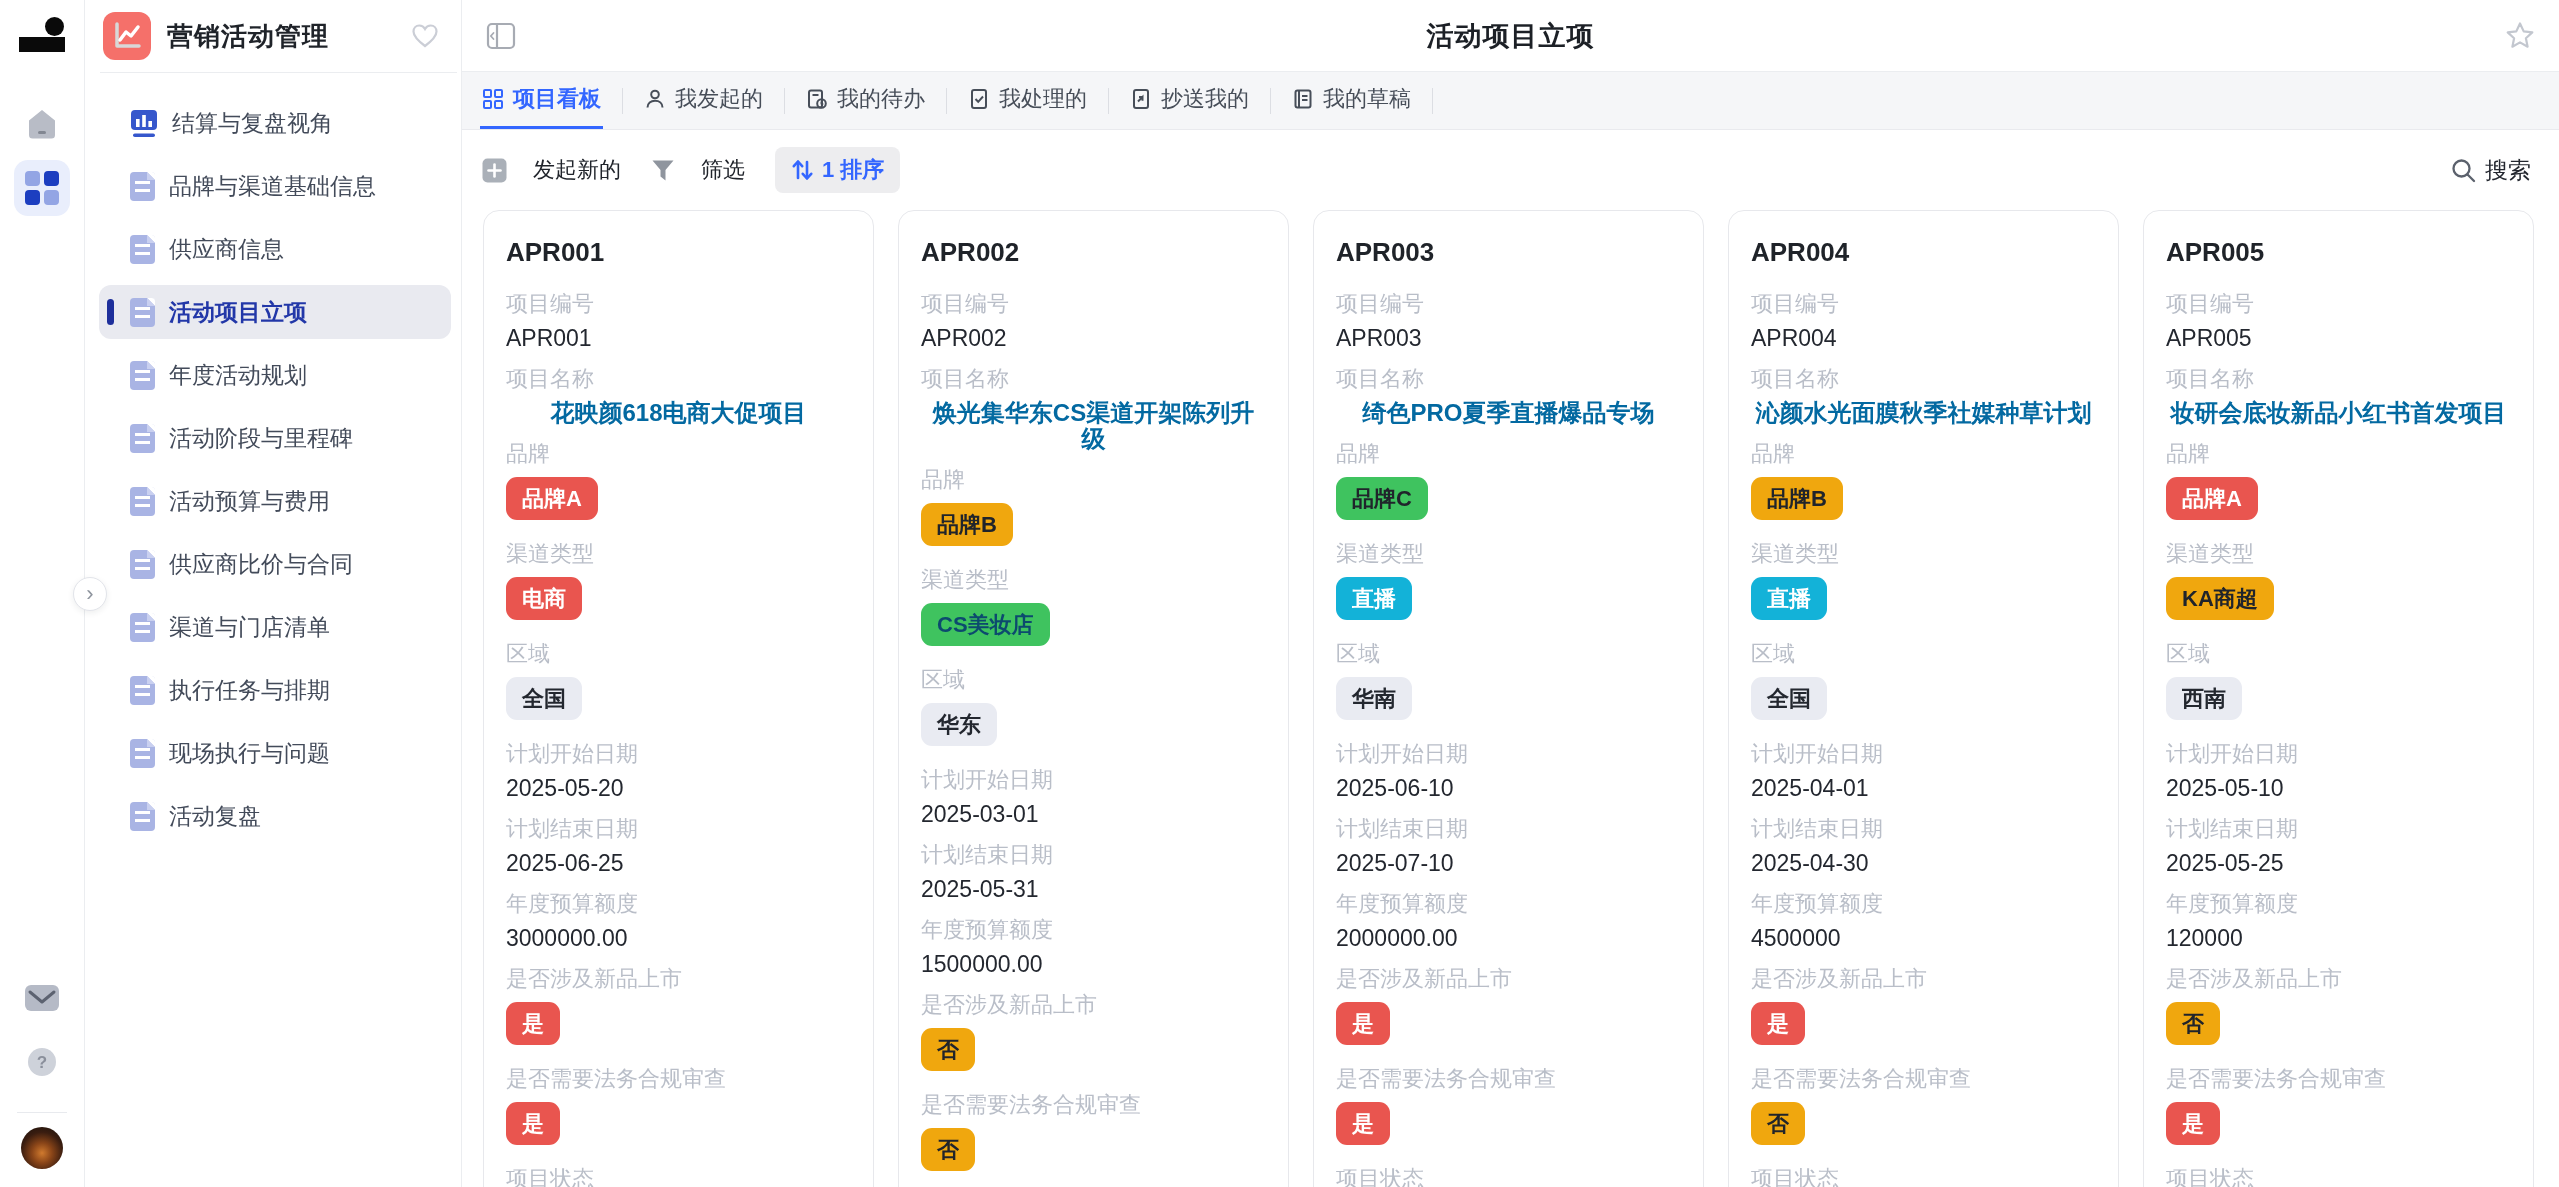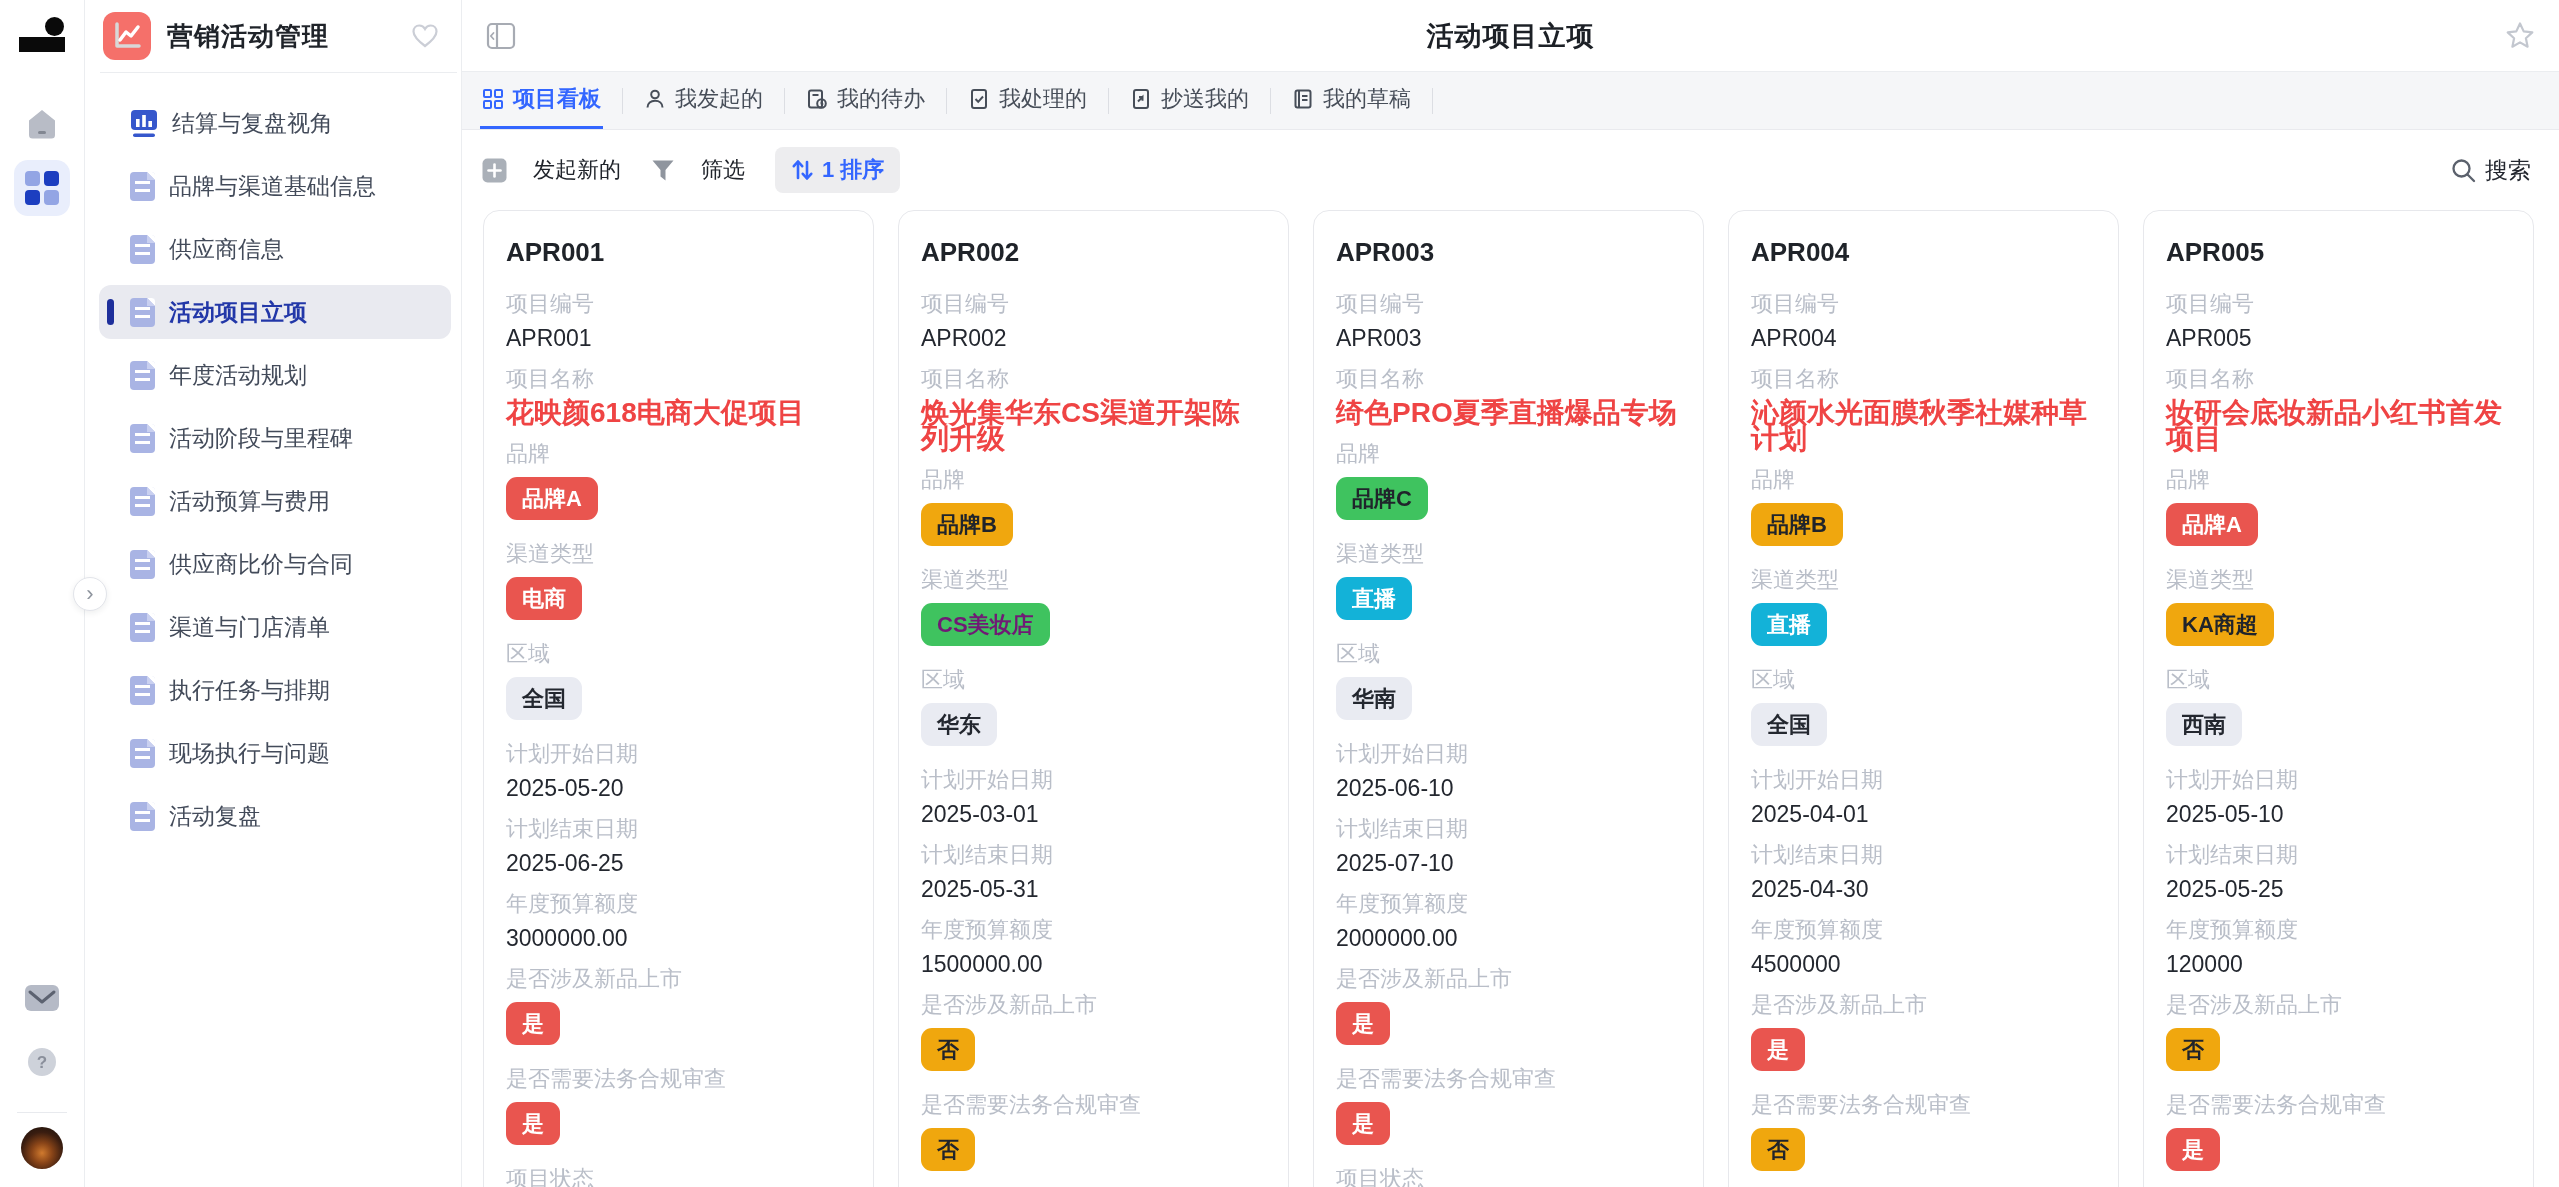--- a/index.html
+++ b/index.html
@@ -63,21 +63,21 @@
   .search-btn { display: flex; align-items: center; gap: 9px; background: none; border: none; font-size: 23px; color: #23272f; font-family: inherit; cursor: pointer; }
 
   
   .board { flex: 1; padding: 0 0 0 21px; display: flex; gap: 24px; overflow: hidden; background: #fff; }
   .card { width: 391px; flex: 0 0 391px; height: 1200px; border: 1px solid #e7e8ec; border-radius: 16px; padding: 24px 22px 0; background: #fff; cursor: pointer; }
   .card-title { font-size: 26px; font-weight: bold; color: #1f2329; margin: 2px 0 24px; }
   .field { margin-bottom: 16px; }
   .field.badge-field { margin-bottom: 22px; }
   .f-label { font-size: 22px; line-height: 24px; color: #b9bec8; margin-bottom: 9px; }
   .f-value { font-size: 23px; line-height: 26px; color: #23272f; }
-  .f-value.bold { font-size: 28px; font-weight: bold; color: #ef4444; }
+  .f-value.bold { font-size: 24px; font-weight: bold; color: #0369a1; text-align: center; }
   .badge { display: inline-block; margin-top: 2px; height: 43px; line-height: 43px; padding: 0 16px; border-radius: 11px; font-size: 22px; font-weight: bold; }
 
   svg { display: block; }
 </style>
 </head>
 <body>
 
 <div class="app">
 
   <nav class="rail">
@@ -374,21 +374,21 @@
           <h3 class="card-title">APR002</h3>
           <div class="field">
             <div class="f-label">项目编号</div>
             <div class="f-value">APR002</div>
           </div>
           <div class="field">
             <div class="f-label">项目名称</div>
             <div class="f-value bold">焕光集华东CS渠道开架陈列升级</div>
           </div>
           <div class="field badge-field"><div class="f-label">品牌</div><span class="badge" style="background: rgb(240, 167, 14); color: rgb(32, 36, 43);">品牌B</span></div>
-          <div class="field badge-field"><div class="f-label">渠道类型</div><span class="badge" style="background: rgb(63, 195, 95); color: #701a75;">CS美妆店</span></div>
+          <div class="field badge-field"><div class="f-label">渠道类型</div><span class="badge" style="background: rgb(63, 195, 95); color: #0c4a6e;">CS美妆店</span></div>
           <div class="field badge-field"><div class="f-label">区域</div><span class="badge" style="background: rgb(233, 235, 242); color: rgb(35, 39, 47);">华东</span></div>
           <div class="field">
             <div class="f-label">计划开始日期</div>
             <div class="f-value">2025-03-01</div>
           </div>
           <div class="field">
             <div class="f-label">计划结束日期</div>
             <div class="f-value">2025-05-31</div>
           </div>
           <div class="field">

